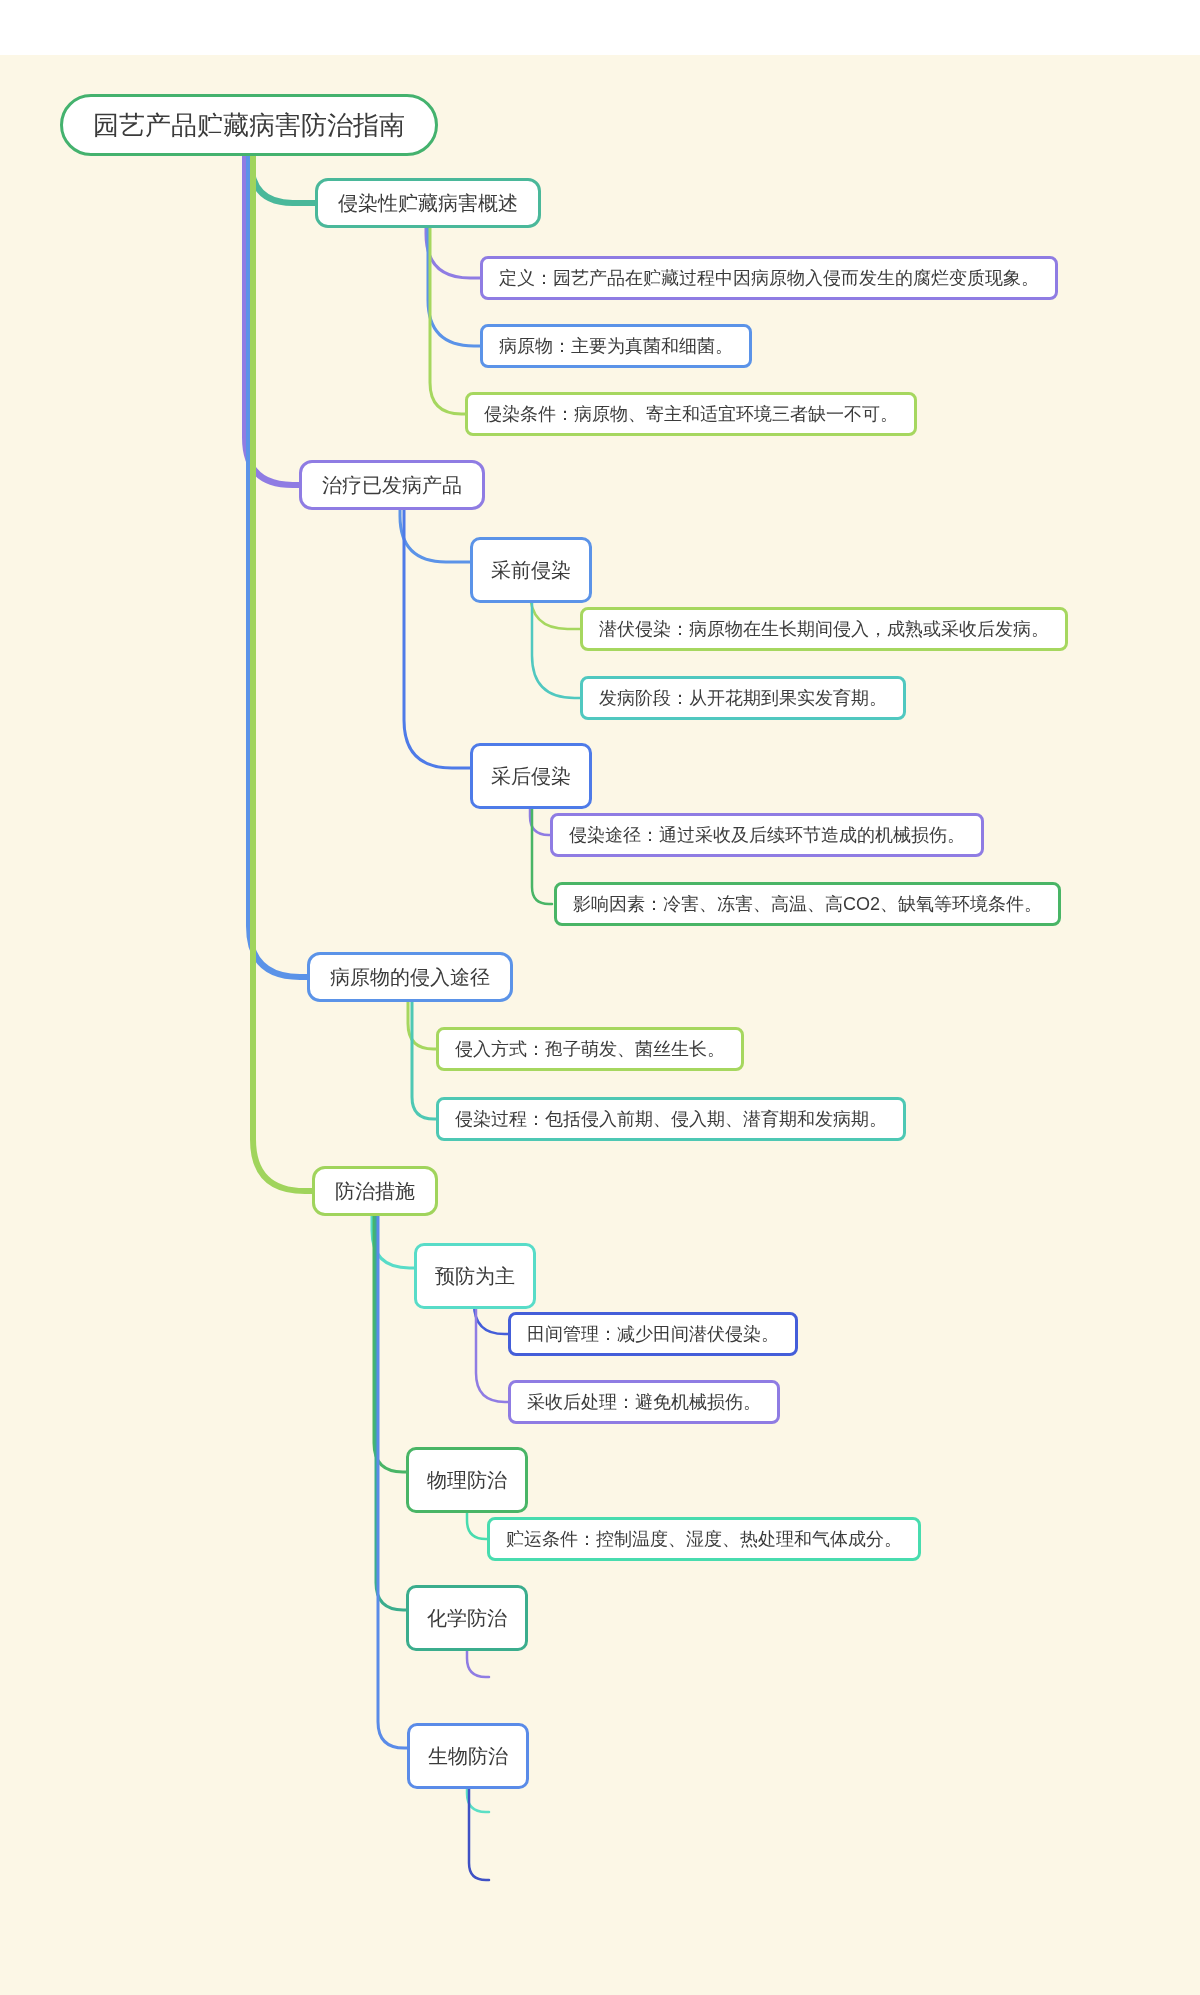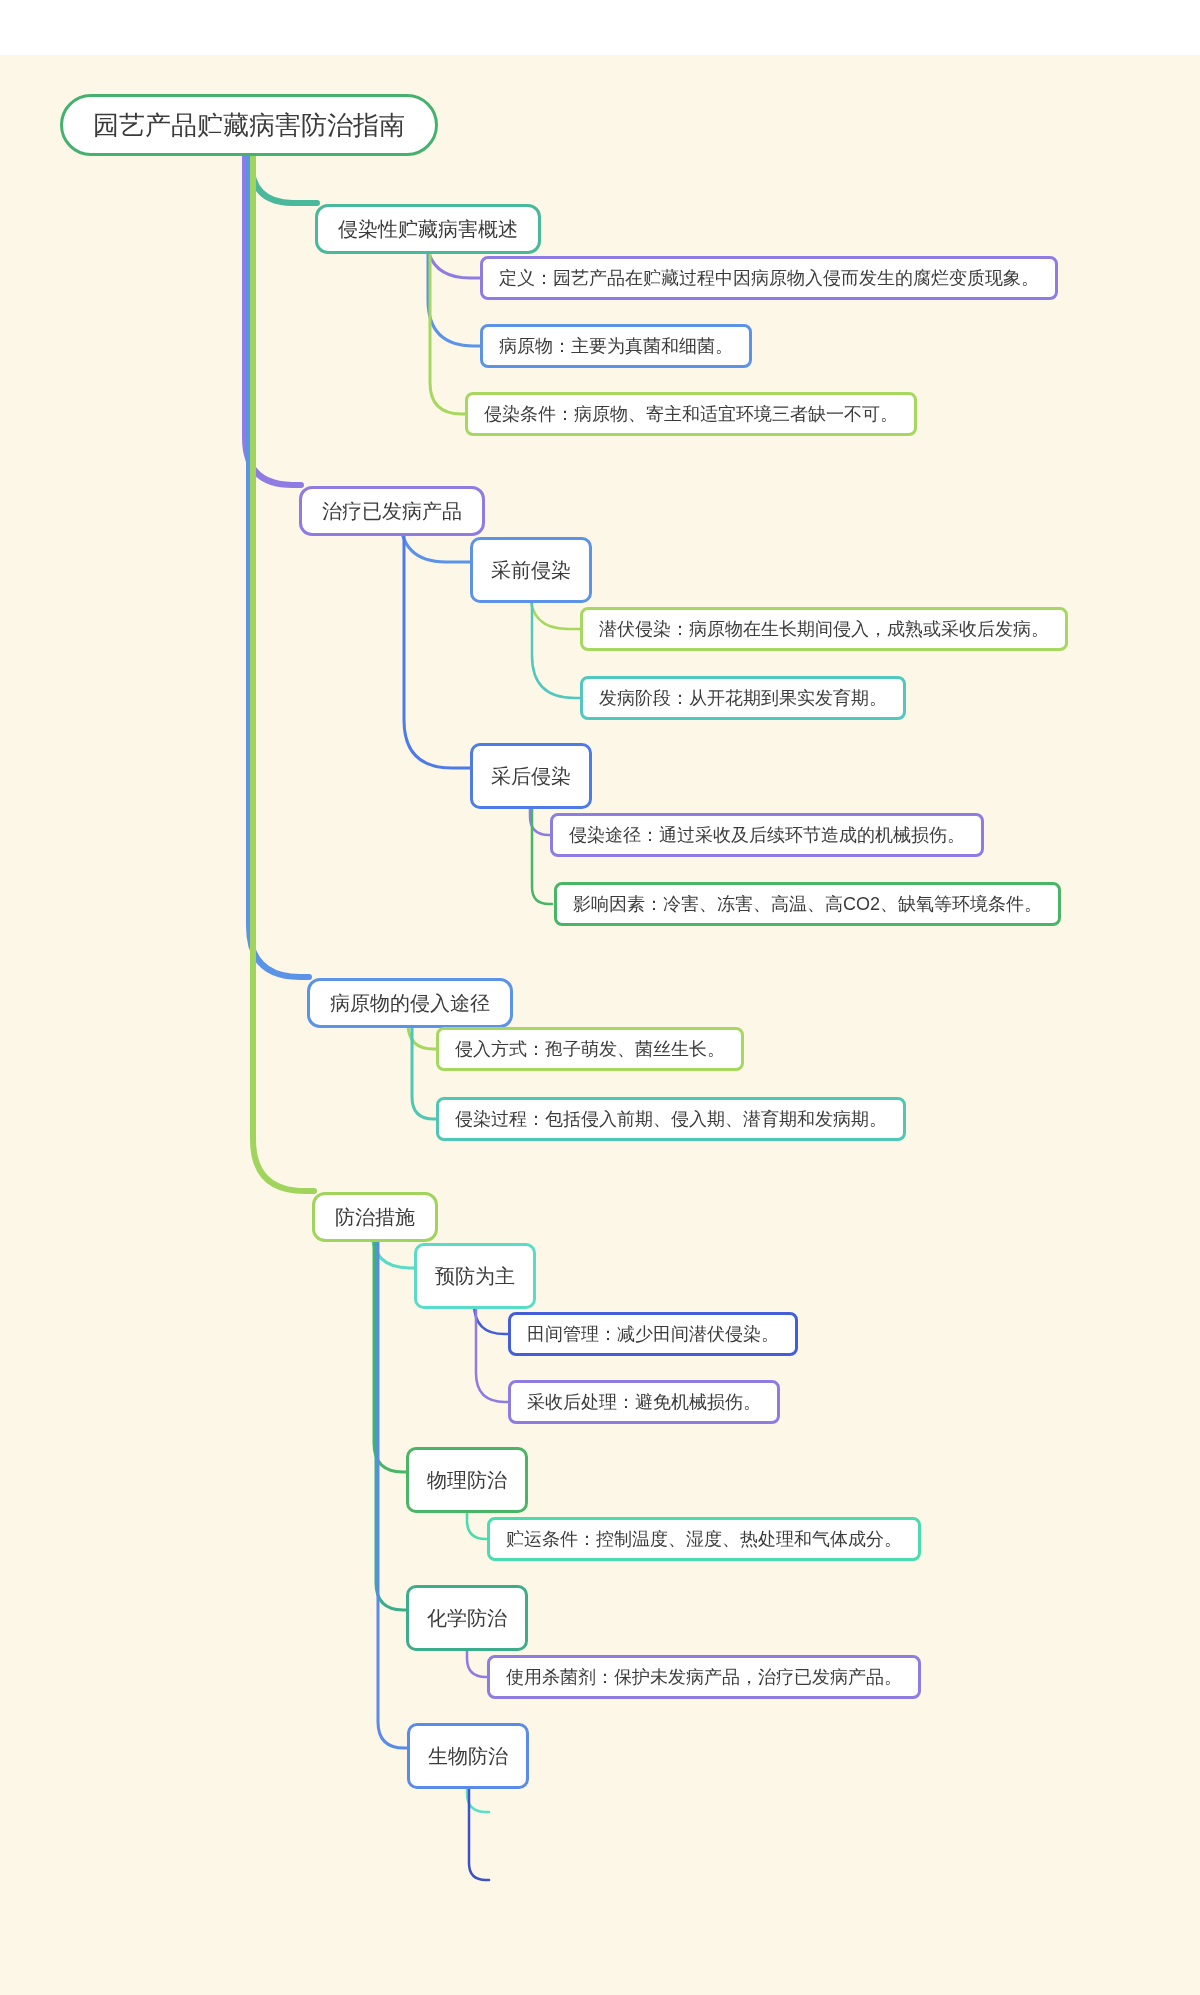--- a/index.html
+++ b/index.html
@@ -31,21 +31,20 @@
   .root{
     font-size:26px;
     padding:15px 30px;
     border-width:3.5px;
     border-radius:32px;
   }
   .branch{
     font-size:20px;
     padding:12px 20px;
     border-radius:13px;
-    margin-top:26px;
   }
   .subbranch{
     font-size:20px;
     padding:20px 18px;
     border-radius:10px;
   }
   .leaf{
     font-size:18px;
     padding:10px 16px;
     border-radius:8px;
@@ -122,18 +121,17 @@
   <div class="node leaf" id="n-b4c1a" style="left: 508px; top: 1312px; border-color: rgb(68, 94, 217);">田间管理：减少田间潜伏侵染。</div>
 
   <div class="node leaf" id="n-b4c1b" style="left: 508px; top: 1380px; border-color: rgb(143, 124, 227);">采收后处理：避免机械损伤。</div>
 
   <div class="node subbranch" id="n-b4c2" style="left: 406px; top: 1447px; border-color: rgb(73, 181, 102);">物理防治</div>
 
   <div class="node leaf" id="n-b4c2a" style="left: 487px; top: 1517px; border-color: rgb(72, 220, 175);">贮运条件：控制温度、湿度、热处理和气体成分。</div>
 
   <div class="node subbranch" id="n-b4c3" style="left: 406px; top: 1585px; border-color: rgb(59, 173, 141);">化学防治</div>
 
-  <div class="node leaf" id="n-b4c3a" style="left: 487px; top: 1655px; border-color: rgb(143, 124, 227);">使用杀菌剂：保护未发病产品，治疗已发病产品。</div>
 
   <div class="node subbranch" id="n-b4c4" style="left: 407px; top: 1723px; border-color: rgb(90, 139, 232);">生物防治</div>
 
 
 </div>
 
 </body></html>

